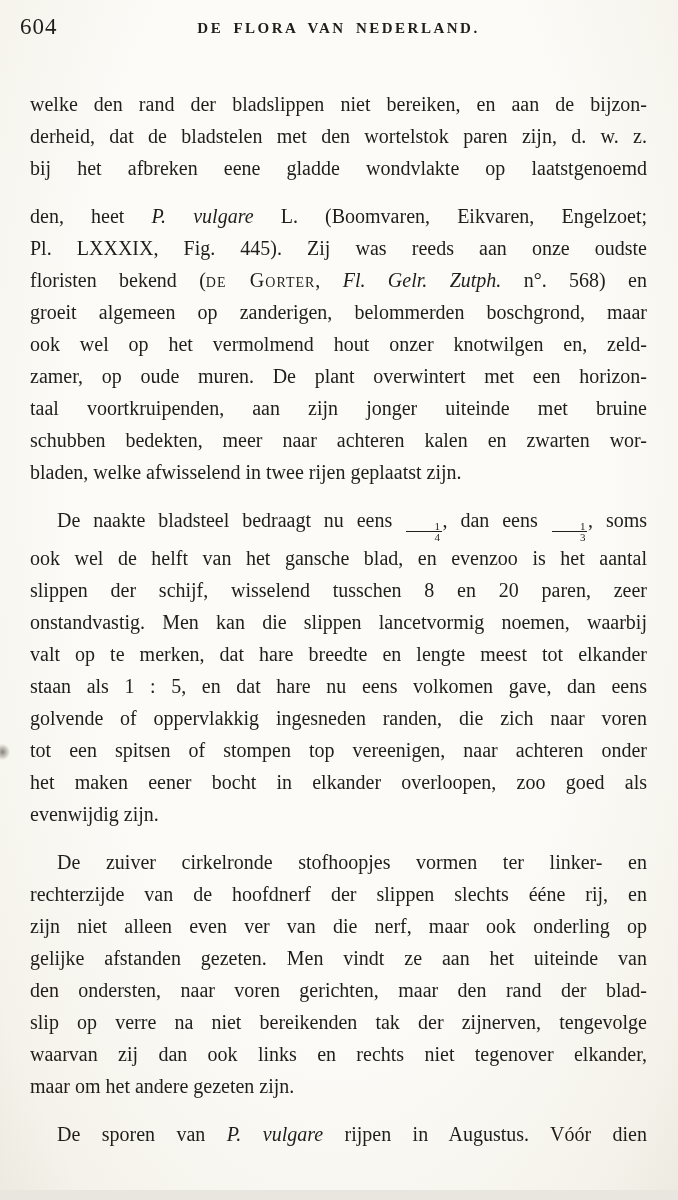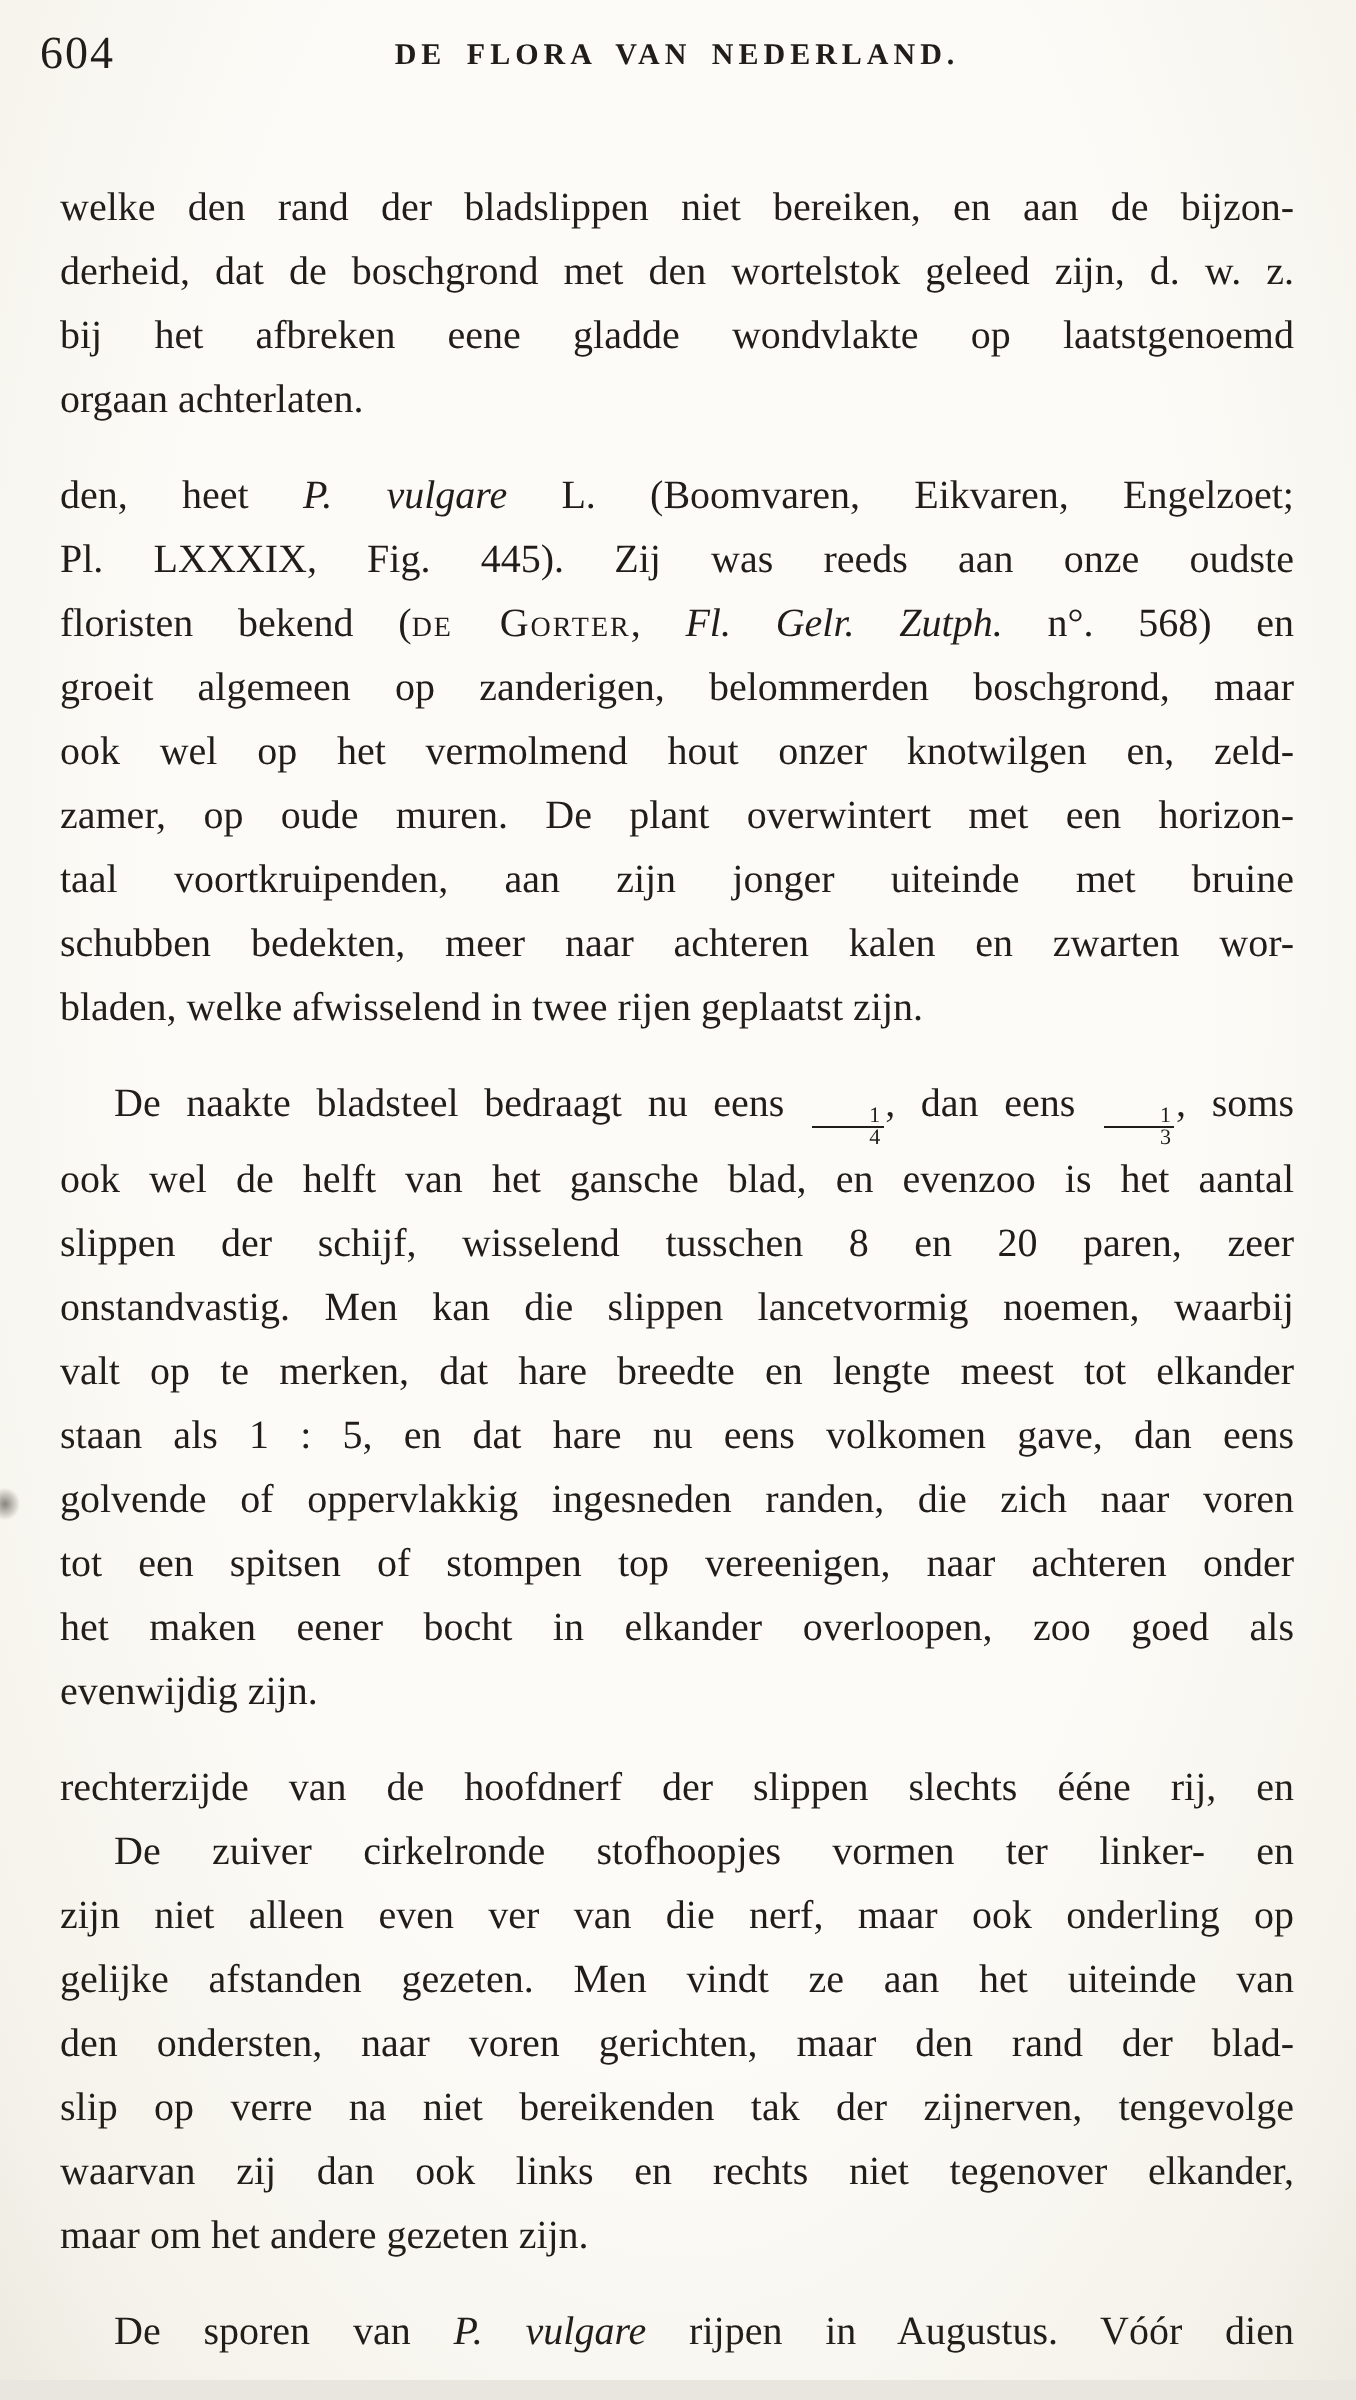--- a/index.html
+++ b/index.html
@@ -87,23 +87,22 @@
 <body>
 
 <div class="page">
   <div class="page-header">
     <div class="page-number">604</div>
     <div class="running-title">DE FLORA VAN NEDERLAND.</div>
   </div>
   <div class="page-body">
       <div class="paragraph">
         <div class="line"><span>welke den rand der bladslippen niet bereiken, en aan de bijzon-</span></div>
-        <div class="line"><span>derheid, dat de boschgrond met den wortelstok geleed zijn, d. w. z.</span></div>
+        <div class="line"><span>derheid, dat de bladstelen met den wortelstok paren zijn, d. w. z.</span></div>
         <div class="line"><span>bij het afbreken eene gladde wondvlakte op laatstgenoemd</span></div>
-        <div class="line line-last"><span>orgaan achterlaten.</span></div>
       </div>
       <div class="paragraph">
         <div class="line"><span>den, heet </span><span class="it">P. vulgare</span><span> L. (Boomvaren, Eikvaren, Engelzoet;</span></div>
         <div class="line"><span>Pl. LXXXIX, Fig. 445). Zij was reeds aan onze oudste</span></div>
         <div class="line"><span>floristen bekend (</span><span class="sc">de Gorter</span><span>, </span><span class="it">Fl. Gelr. Zutph.</span><span> n°. 568) en</span></div>
         <div class="line"><span>groeit algemeen op zanderigen, belommerden boschgrond, maar</span></div>
         <div class="line"><span>ook wel op het vermolmend hout onzer knotwilgen en, zeld-</span></div>
         <div class="line"><span>zamer, op oude muren. De plant overwintert met een horizon-</span></div>
         <div class="line"><span>taal voortkruipenden, aan zijn jonger uiteinde met bruine</span></div>
         <div class="line"><span>schubben bedekten, meer naar achteren kalen en zwarten wor-</span></div>
@@ -121,22 +120,22 @@
         <div class="line"><span>slippen der schijf, wisselend tusschen 8 en 20 paren, zeer</span></div>
         <div class="line"><span>onstandvastig. Men kan die slippen lancetvormig noemen, waarbij</span></div>
         <div class="line"><span>valt op te merken, dat hare breedte en lengte meest tot elkander</span></div>
         <div class="line"><span>staan als 1 : 5, en dat hare nu eens volkomen gave, dan eens</span></div>
         <div class="line"><span>golvende of oppervlakkig ingesneden randen, die zich naar voren</span></div>
         <div class="line"><span>tot een spitsen of stompen top vereenigen, naar achteren onder</span></div>
         <div class="line"><span>het maken eener bocht in elkander overloopen, zoo goed als</span></div>
         <div class="line line-last"><span>evenwijdig zijn.</span></div>
       </div>
       <div class="paragraph">
+        <div class="line line-indent"><span>De zuiver cirkelronde stofhoopjes vormen ter linker- en</span></div>
         <div class="line"><span>rechterzijde van de hoofdnerf der slippen slechts ééne rij, en</span></div>
-        <div class="line line-indent"><span>De zuiver cirkelronde stofhoopjes vormen ter linker- en</span></div>
         <div class="line"><span>zijn niet alleen even ver van die nerf, maar ook onderling op</span></div>
         <div class="line"><span>gelijke afstanden gezeten. Men vindt ze aan het uiteinde van</span></div>
         <div class="line"><span>den ondersten, naar voren gerichten, maar den rand der blad-</span></div>
         <div class="line"><span>slip op verre na niet bereikenden tak der zijnerven, tengevolge</span></div>
         <div class="line"><span>waarvan zij dan ook links en rechts niet tegenover elkander,</span></div>
         <div class="line line-last"><span>maar om het andere gezeten zijn.</span></div>
       </div>
       <div class="paragraph">
         <div class="line line-indent"><span>De sporen van </span><span class="it">P. vulgare</span><span> rijpen in Augustus. Vóór dien</span></div>
       </div>

